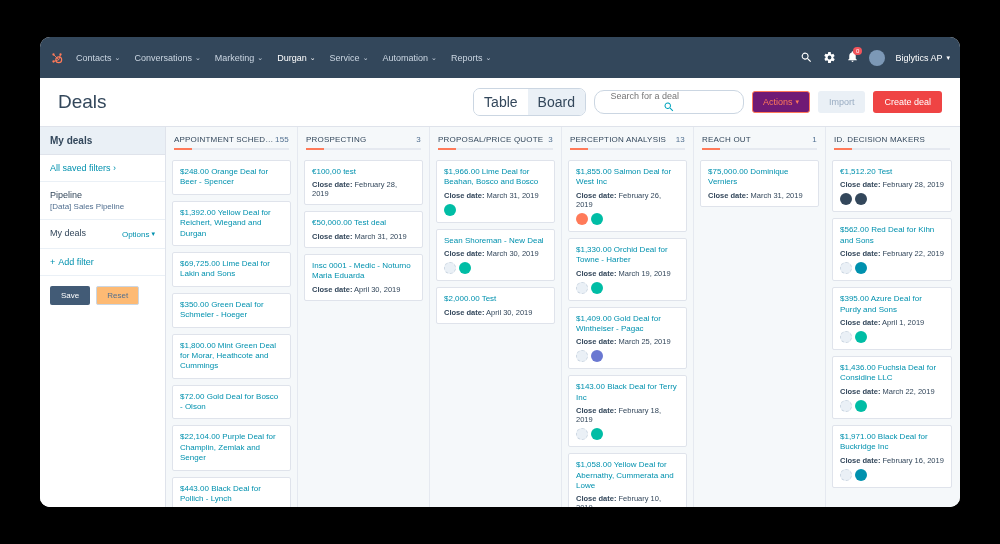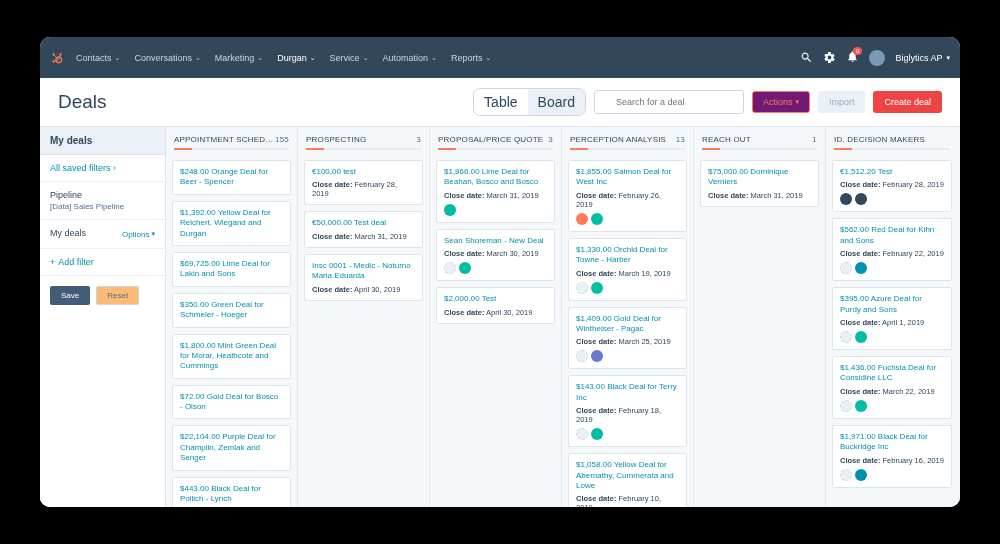--- a/index.html
+++ b/index.html
@@ -17,21 +17,21 @@
 .badge-dot { position: absolute; top: -3px; right: -3px; background: #f2545b; color: #fff; border-radius: 7px; font-size: 6px; padding: 0 3px; line-height: 8px; }
 .avatar-sm { width: 16px; height: 16px; border-radius: 50%; background: #7c98b6; }
 .acct { display: flex; align-items: center; gap: 4px; font-size: 9px; cursor: pointer; }
 
 .header { padding: 10px 18px; display: flex; align-items: center; border-bottom: 1px solid #dfe3eb; }
 .header h1 { font-size: 19px; font-weight: 400; color: #33475b; flex: 1; }
 .hdr-right { display: flex; align-items: center; gap: 8px; }
 .viewtoggle { display: flex; border: 1px solid #cbd6e2; border-radius: 7px; overflow: hidden; font-size: 14px; }
 .viewbtn { padding: 5px 10px; cursor: pointer; background: #fff; color: #33475b; }
 .viewbtn.active { background: #eaf0f6; }
-.searchwrap { display: flex; align-items: center; border: 1px solid #cbd6e2; border-radius: 3px; padding: 0 21px; height: 24px; width: 150px; }
+.searchwrap { display: flex; align-items: center; border: 1px solid #cbd6e2; border-radius: 10px; padding: 0 21px; height: 24px; width: 150px; flex-direction: column; }
 .searchwrap input { border: none; outline: none; font-size: 9px; flex: 1; background: transparent; }
 .searchwrap svg { width: 12px; height: 12px; fill: #00a4bd; }
 .btn { padding: 5px 10px; border-radius: 3px; font-size: 9px; cursor: pointer; border: 1px solid transparent; }
 .btn-outline { border-color: #ff7a59; color: #ff7a59; background: #701a75; display: flex; align-items: center; gap: 3px; }
 .btn-muted { color: #99acc2; background: #eaf0f6; cursor: not-allowed; }
 .btn-primary { background: #ef4444; color: #fff; }
 
 .body { display: flex; flex: 1; min-height: 0; background: #f5f8fa; }
 .sidebar { width: 126px; background: #fff; border-right: 1px solid #dfe3eb; padding: 0; font-size: 9px; color: #33475b; overflow: hidden; }
 .side-hdr { background: #eaf0f6; padding: 8px 10px; font-weight: 600; font-size: 10px; border-bottom: 1px solid #dfe3eb; }

